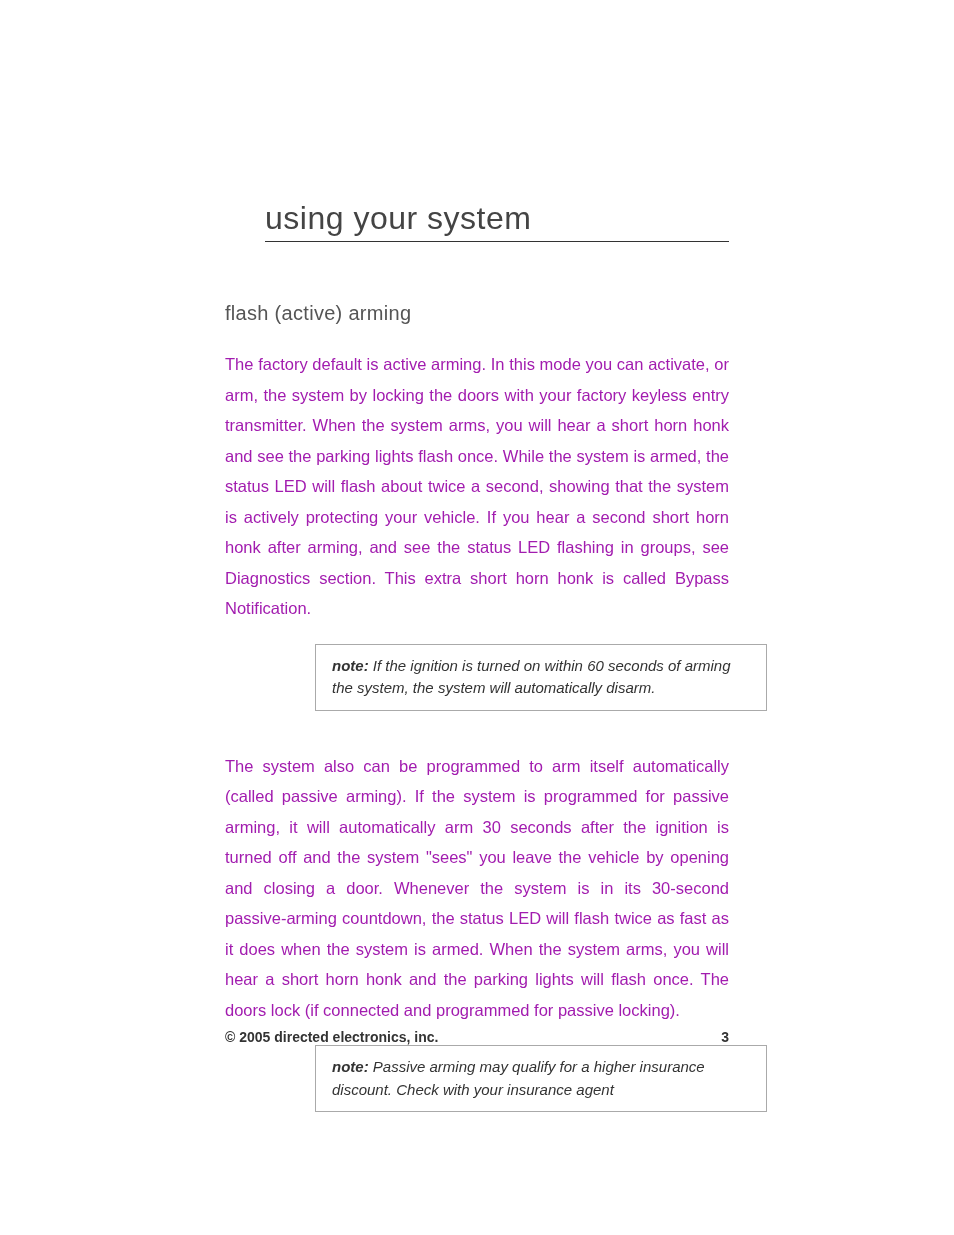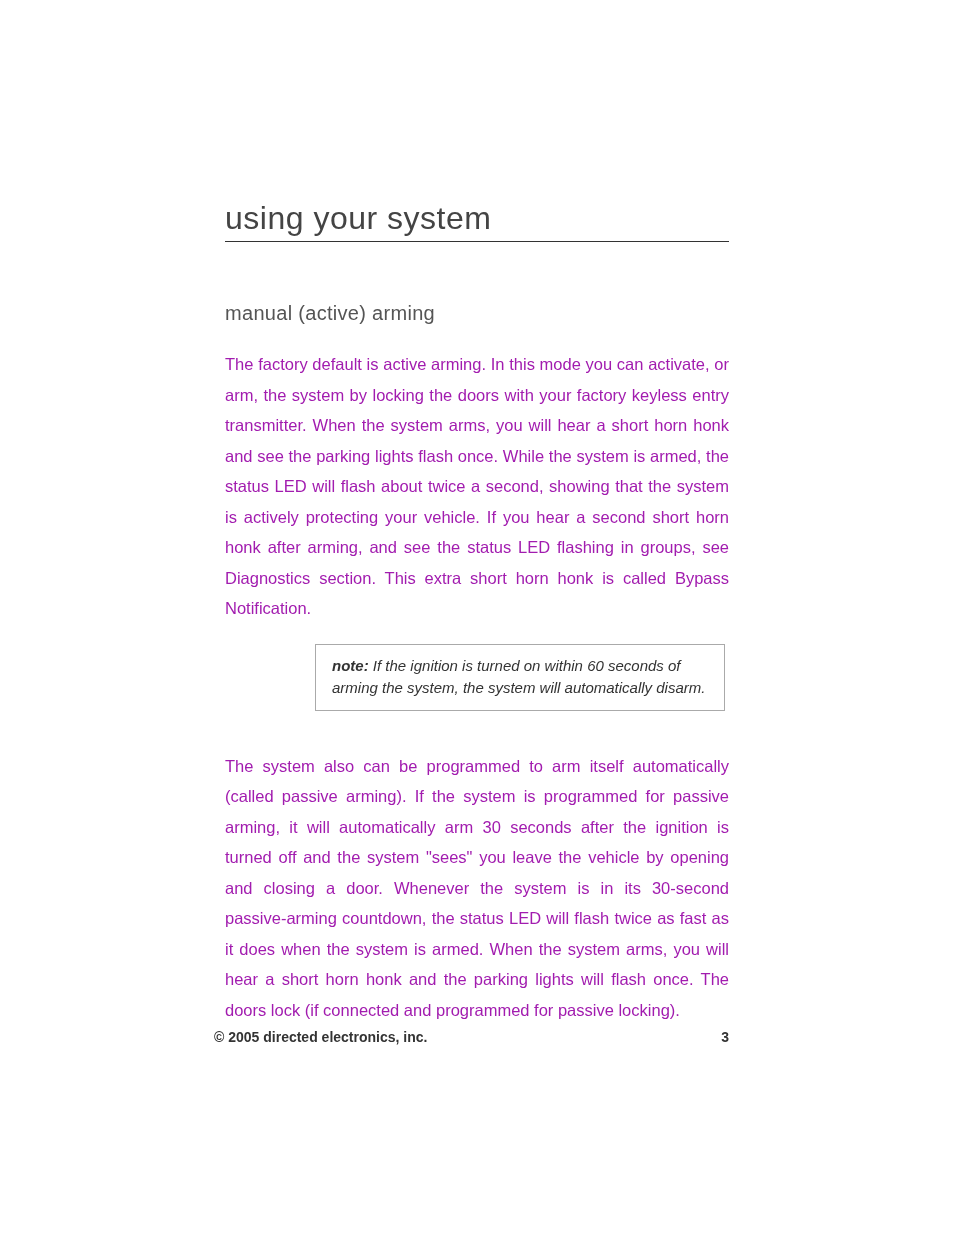--- a/index.html
+++ b/index.html
@@ -20,20 +20,21 @@
     }
     .main-heading {
       font-size: 32px;
       font-weight: 300;
       color: #444444;
       border-bottom: 1px solid #333333;
       padding-bottom: 4px;
       margin-bottom: 60px;
       font-family: 'Helvetica Neue', Arial, sans-serif;
       letter-spacing: 0.5px;
+      margin-left: 40px;
     }
     .sub-heading {
       font-size: 20px;
       font-weight: 400;
       color: #555555;
       margin-bottom: 24px;
       font-family: 'Helvetica Neue', Arial, sans-serif;
       letter-spacing: 0.3px;
     }
     .body-text {
@@ -42,61 +43,64 @@
       color: #a21caf;
       text-align: justify;
       margin-bottom: 20px;
       font-family: 'Helvetica Neue', Arial, sans-serif;
       font-weight: 300;
     }
     .note-box {
       border: 1px solid #aaaaaa;
       padding: 10px 16px;
       margin: 0 0 40px 90px;
-      width: 410px;
+      width: 452px;
     }
     .note-label {
       font-style: italic;
       font-weight: bold;
       font-size: 15px;
       color: #333333;
     }
     .note-text {
       font-style: italic;
       font-size: 15px;
       color: #333333;
       line-height: 1.5;
       font-family: 'Helvetica Neue', Arial, sans-serif;
     }
     .footer {
       position: absolute;
       bottom: 190px;
-      left: 214px;
+      left: 225px;
       right: 225px;
       display: flex;
       justify-content: space-between;
       font-size: 14px;
       font-weight: bold;
       color: #333333;
       font-family: 'Helvetica Neue', Arial, sans-serif;
     }
   </style>
 </head>
 <body>
 
 <div class="page">
   <h1 class="main-heading">using your system</h1>
 
-  <h2 class="sub-heading">manual (active) arming</h2>
+  <h2 class="sub-heading">flash (active) arming</h2>
   <p class="body-text">The factory default is active arming. In this mode you can activate, or arm, the system by locking the doors with your factory keyless entry transmitter. When the system arms, you will hear a short horn honk and see the parking lights flash once. While the system is armed, the status LED will flash about twice a second, showing that the system is actively protecting your vehicle. If you hear a second short horn honk after arming, and see the status LED flashing in groups, see Diagnostics section. This extra short horn honk is called Bypass Notification.</p>
 
   <div class="note-box">
     <span class="note-text"><span class="note-label">note:</span><span> If the ignition is turned on within 60 seconds of arming the system, the system will automatically disarm.</span></span>
   </div>
 
   <p class="body-text">The system also can be programmed to arm itself automatically (called passive arming). If the system is programmed for passive arming, it will automatically arm 30 seconds after the ignition is turned off and the system "sees" you leave the vehicle by opening and closing a door. Whenever the system is in its 30-second passive-arming countdown, the status LED will flash twice as fast as it does when the system is armed. When the system arms, you will hear a short horn honk and the parking lights will flash once. The doors lock (if connected and programmed for passive locking).</p>
 
+  <div class="note-box">
+    <span class="note-text"><span class="note-label">note:</span><span> Passive arming may qualify for a higher insurance discount. Check with your insurance agent</span></span>
+  </div>
 </div>
 
 <div class="footer">
   <span>© 2005 directed electronics, inc.</span>
   <span>3</span>
 </div>
 
 </body></html>

